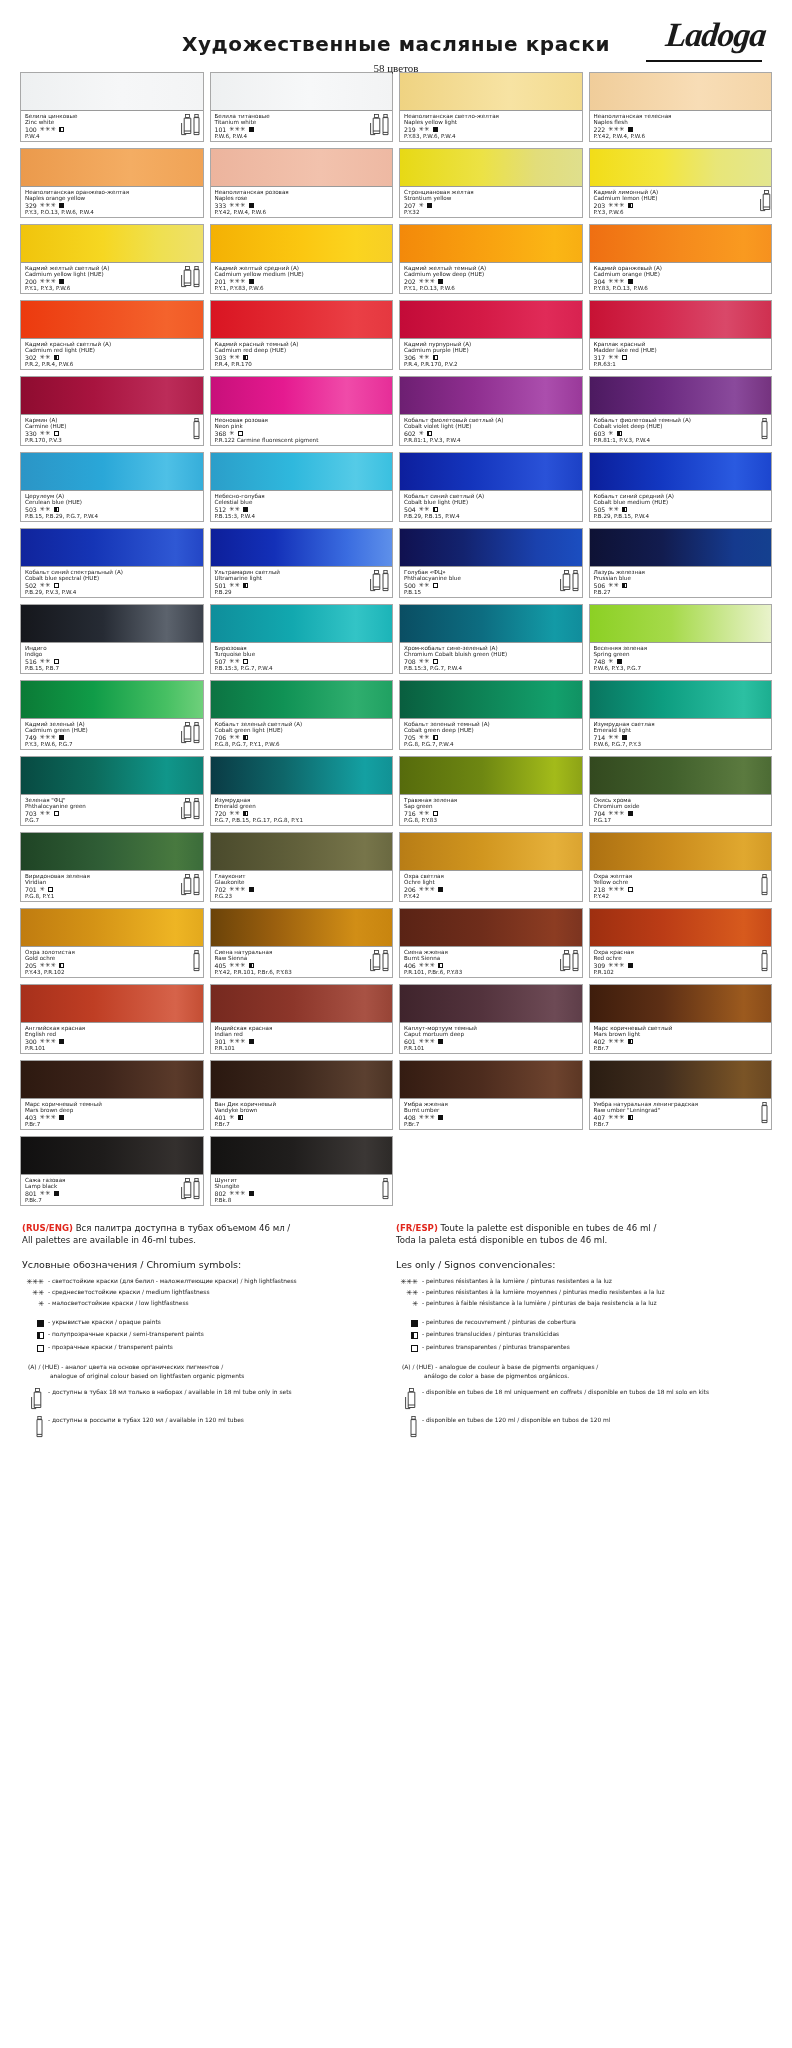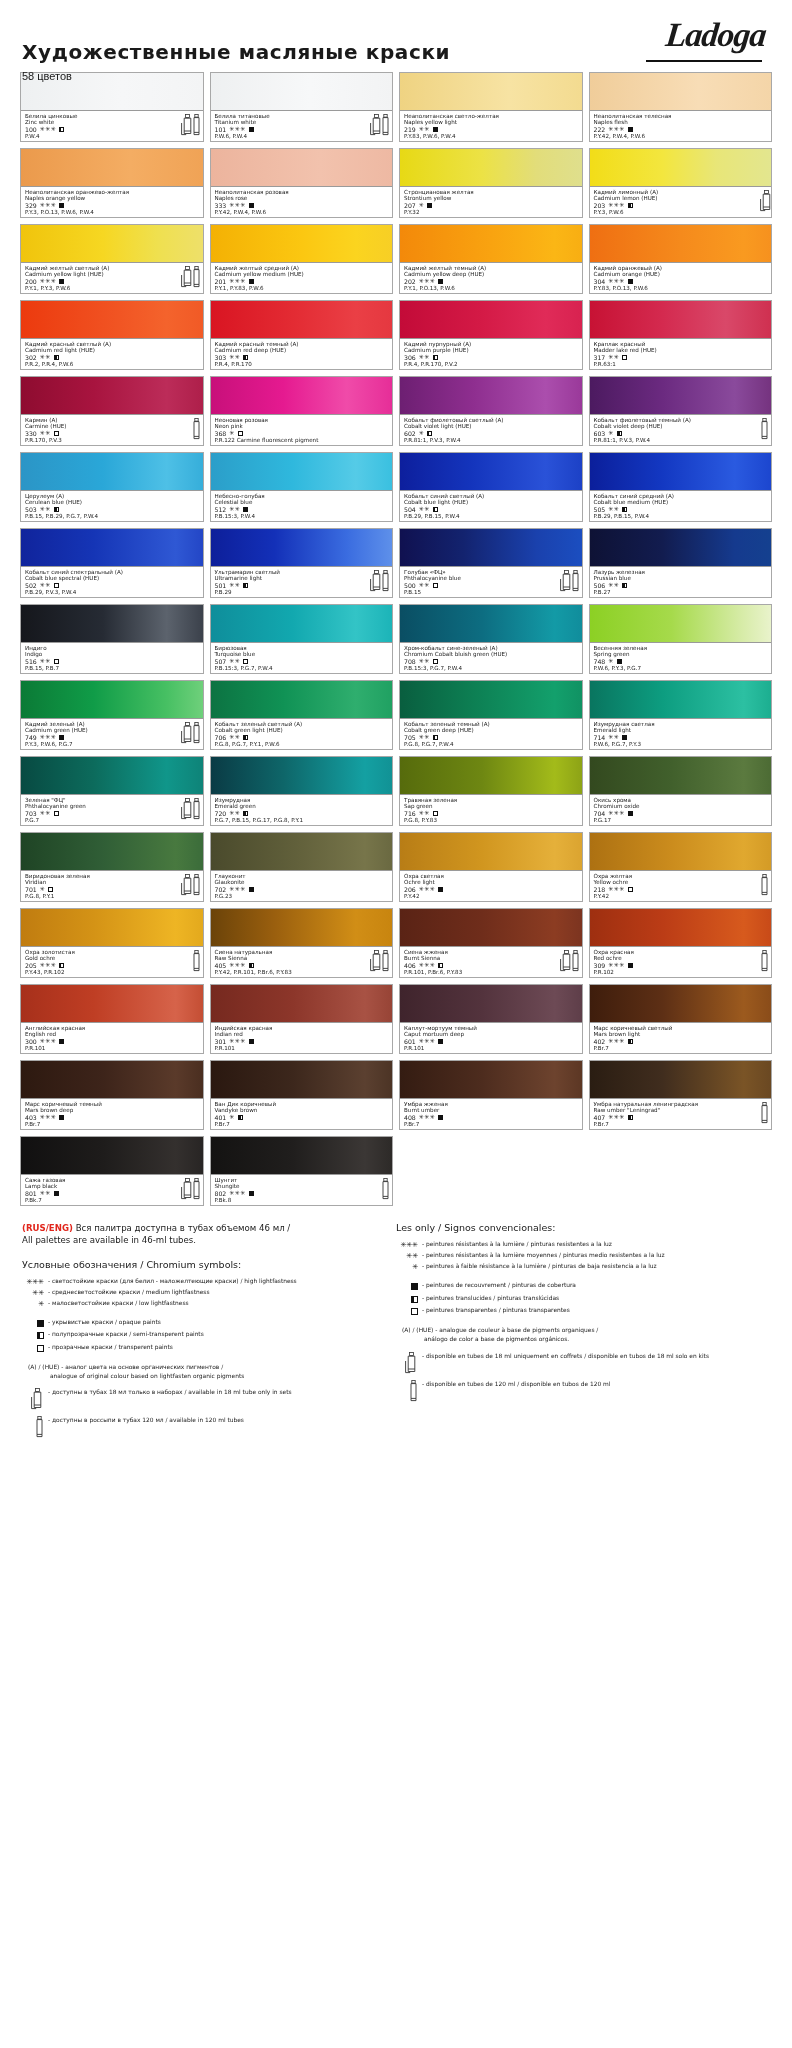--- a/index.html
+++ b/index.html
@@ -7,26 +7,26 @@
   body {
     width: 792px;
     background: #ffffff;
     font-family: "Liberation Sans", sans-serif;
     color: #1a1a1a;
     -webkit-font-smoothing: antialiased;
   }
   .page { width: 792px; min-height: 2048px; position: relative; padding: 0 20px; }
 
   
-  .header { padding: 40px 2px 10px 2px; position: relative; height: 72px; }
+  .header { padding: 32px 2px 10px 2px; position: relative; height: 72px; text-align: center; }
   .title {
     font-size: 20px; font-weight: bold; letter-spacing: 0.6px;
     font-family: "DejaVu Sans", sans-serif;
   }
-  .subtitle { font-size: 11px; margin-top: 6px; font-family: Liberation Sans, sans-serif; }
+  .subtitle { font-size: 11px; margin-top: 6px; font-family: Liberation Serif, serif; }
   .logo {
     position: absolute; right: 6px; top: 16px;
     font-family: "Liberation Serif", serif;
     font-style: italic; font-size: 34px; font-weight: bold;
     letter-spacing: -1px;
     transform: skewX(-6deg);
   }
   .logo-underline {
     position: absolute; right: 10px; top: 60px; width: 116px; height: 2px; background:#111;
   }
@@ -1162,20 +1162,21 @@
             <svg width="9" height="22" viewBox="0 0 9 22">
               <rect x="2.8" y="0.5" width="3.4" height="2.6" fill="none" stroke="#333" stroke-width="0.8"></rect>
               <path d="M2.0 3.6 H7.0 L7.0 18.4 H2.0 Z" fill="none" stroke="#333" stroke-width="0.9"></path>
               <path d="M2.0 18.4 L2.0 20.6 L7.0 20.6 L7.0 18.4" fill="none" stroke="#333" stroke-width="0.9"></path>
             </svg>
           </span>
           <span class="lg-txt">- доступны в россыпи в тубах 120 мл / available in 120 ml tubes</span>
         </div>
       </div>
     <div class="foot-col" id="foot-right">
+        <div class="avail"><span class="tag">(FR/ESP)</span> Toute la palette est disponible en tubes de 46 ml /<br>Toda la paleta está disponible en tubos de 46 ml.</div>
         <div class="legend-head">Les only / Signos convencionales:</div>
         <div class="lg-row">
           <span class="lg-sym">✳✳✳</span>
           <span class="lg-txt">- peintures résistantes à la lumière / pinturas resistentes a la luz</span>
         </div>
         <div class="lg-row">
           <span class="lg-sym">✳✳</span>
           <span class="lg-txt">- peintures résistantes à la lumière moyennes / pinturas medio resistentes a la luz</span>
         </div>
         <div class="lg-row">

